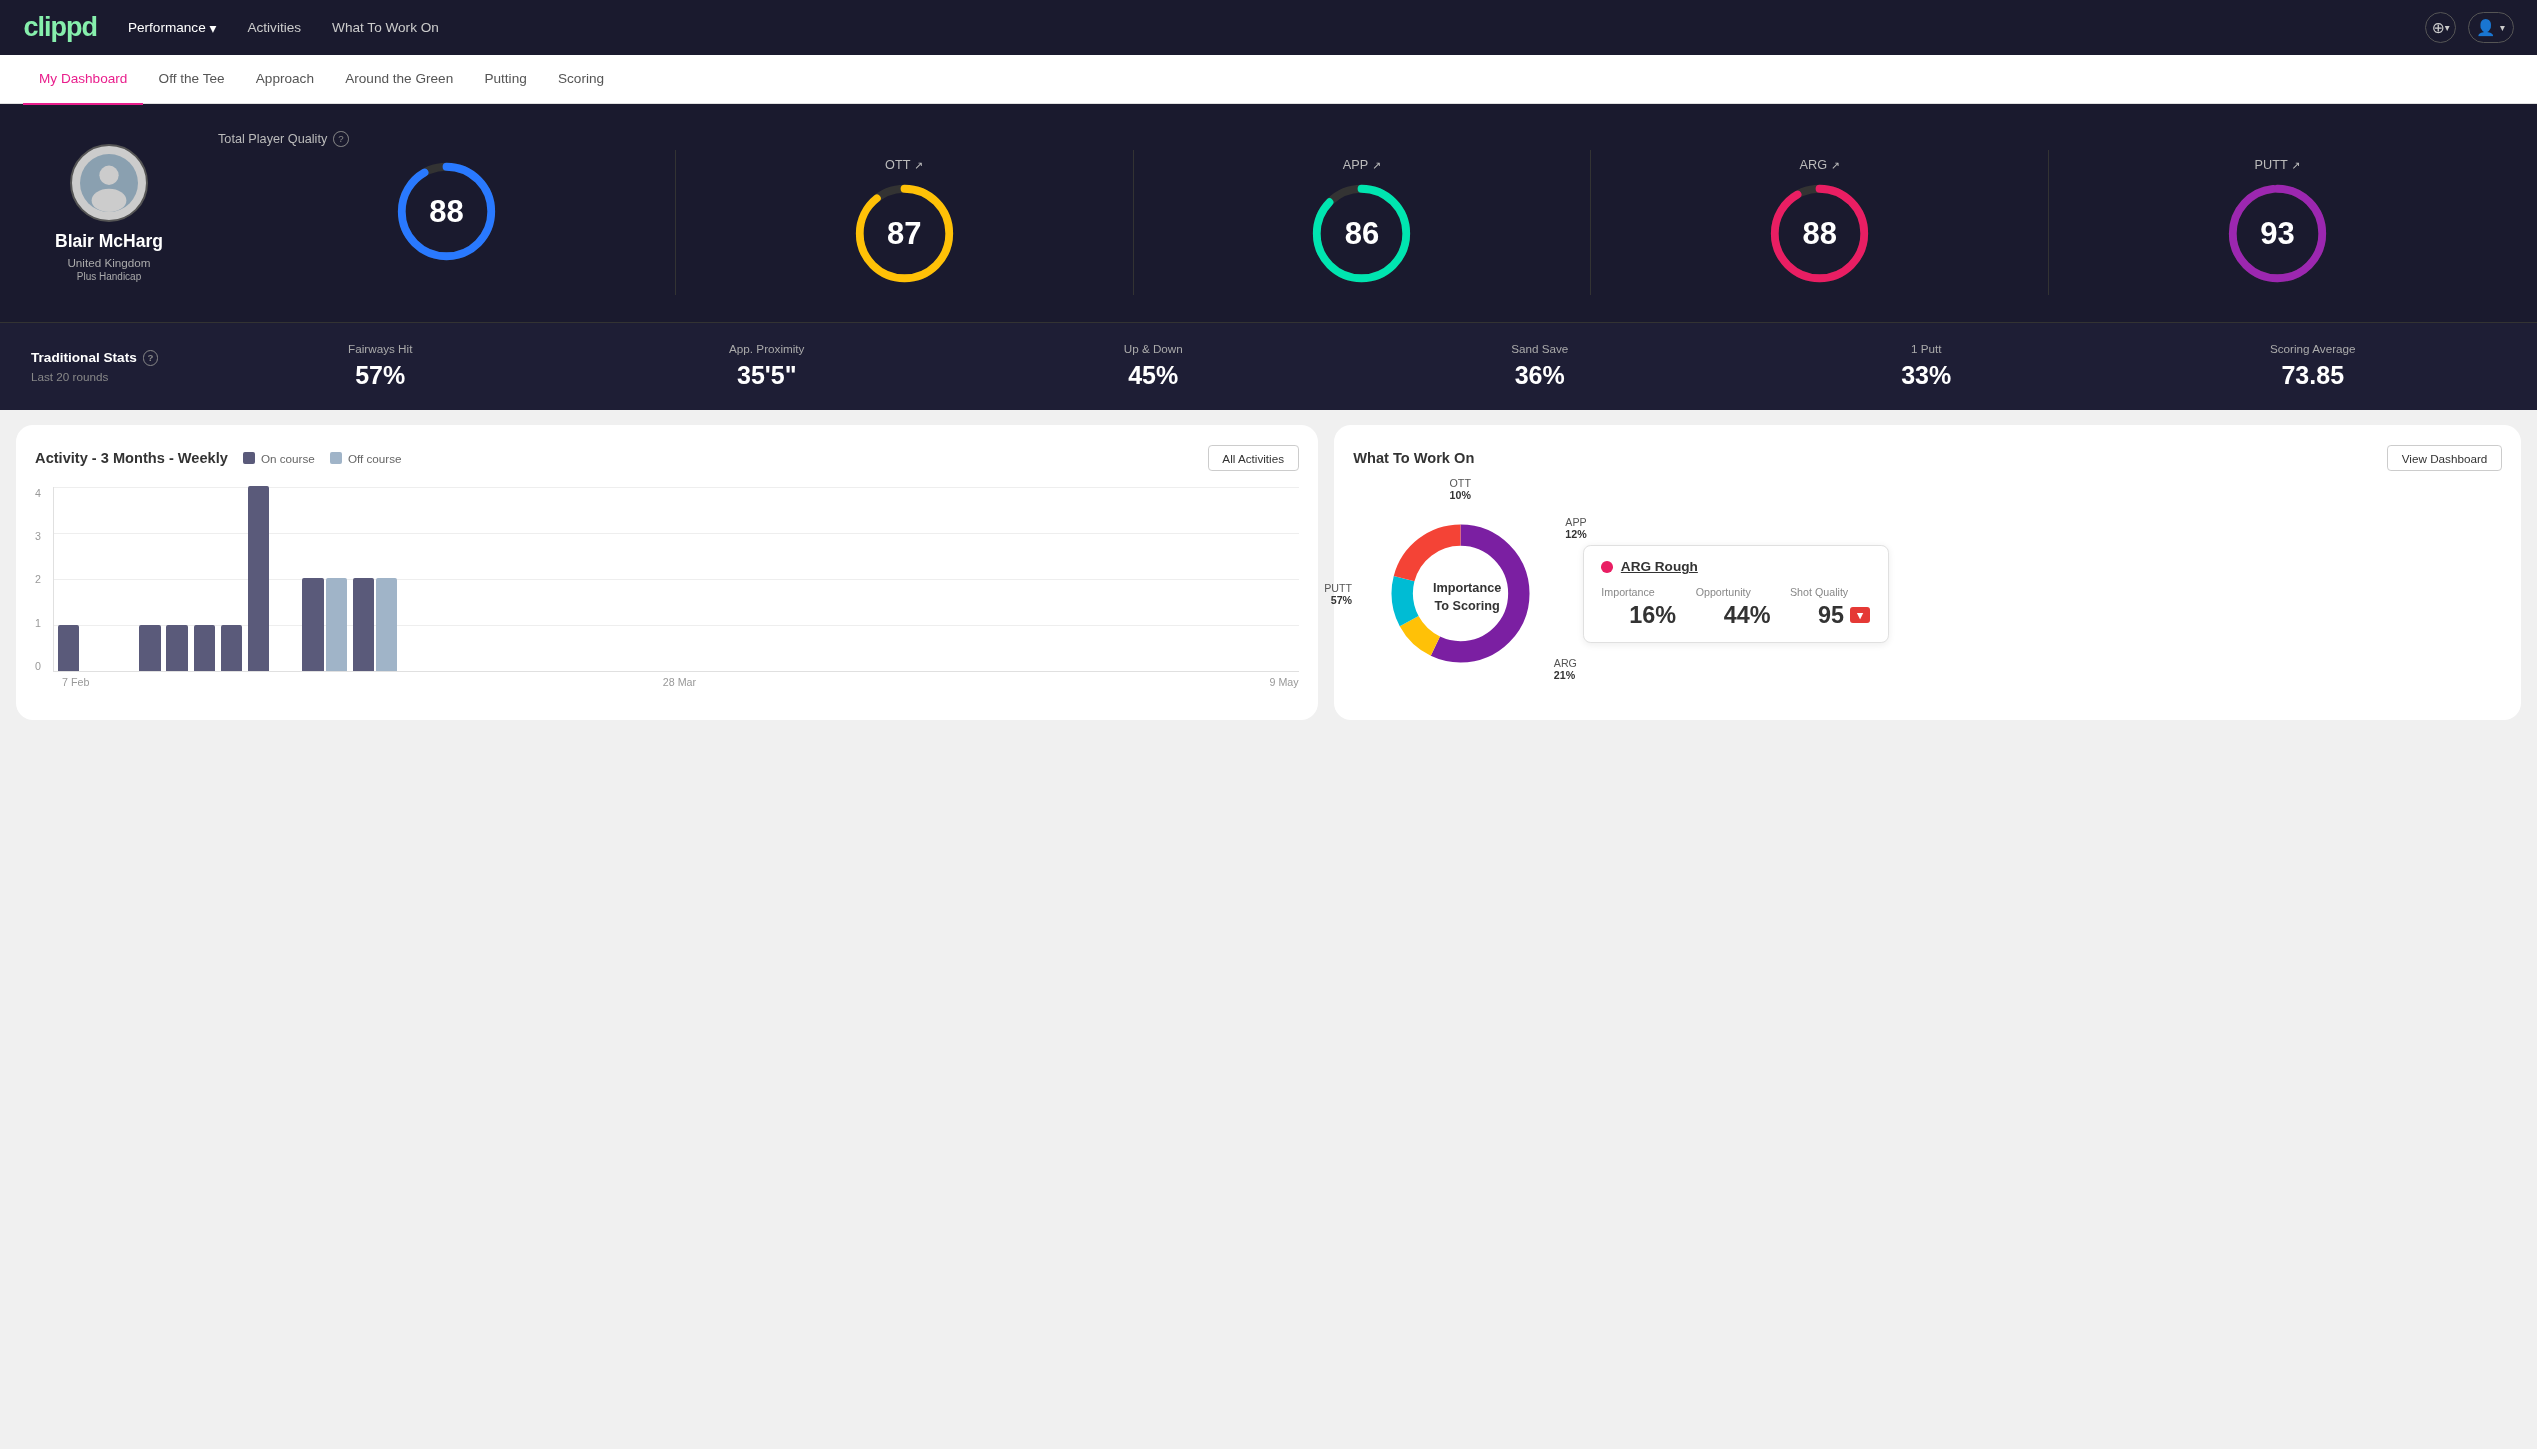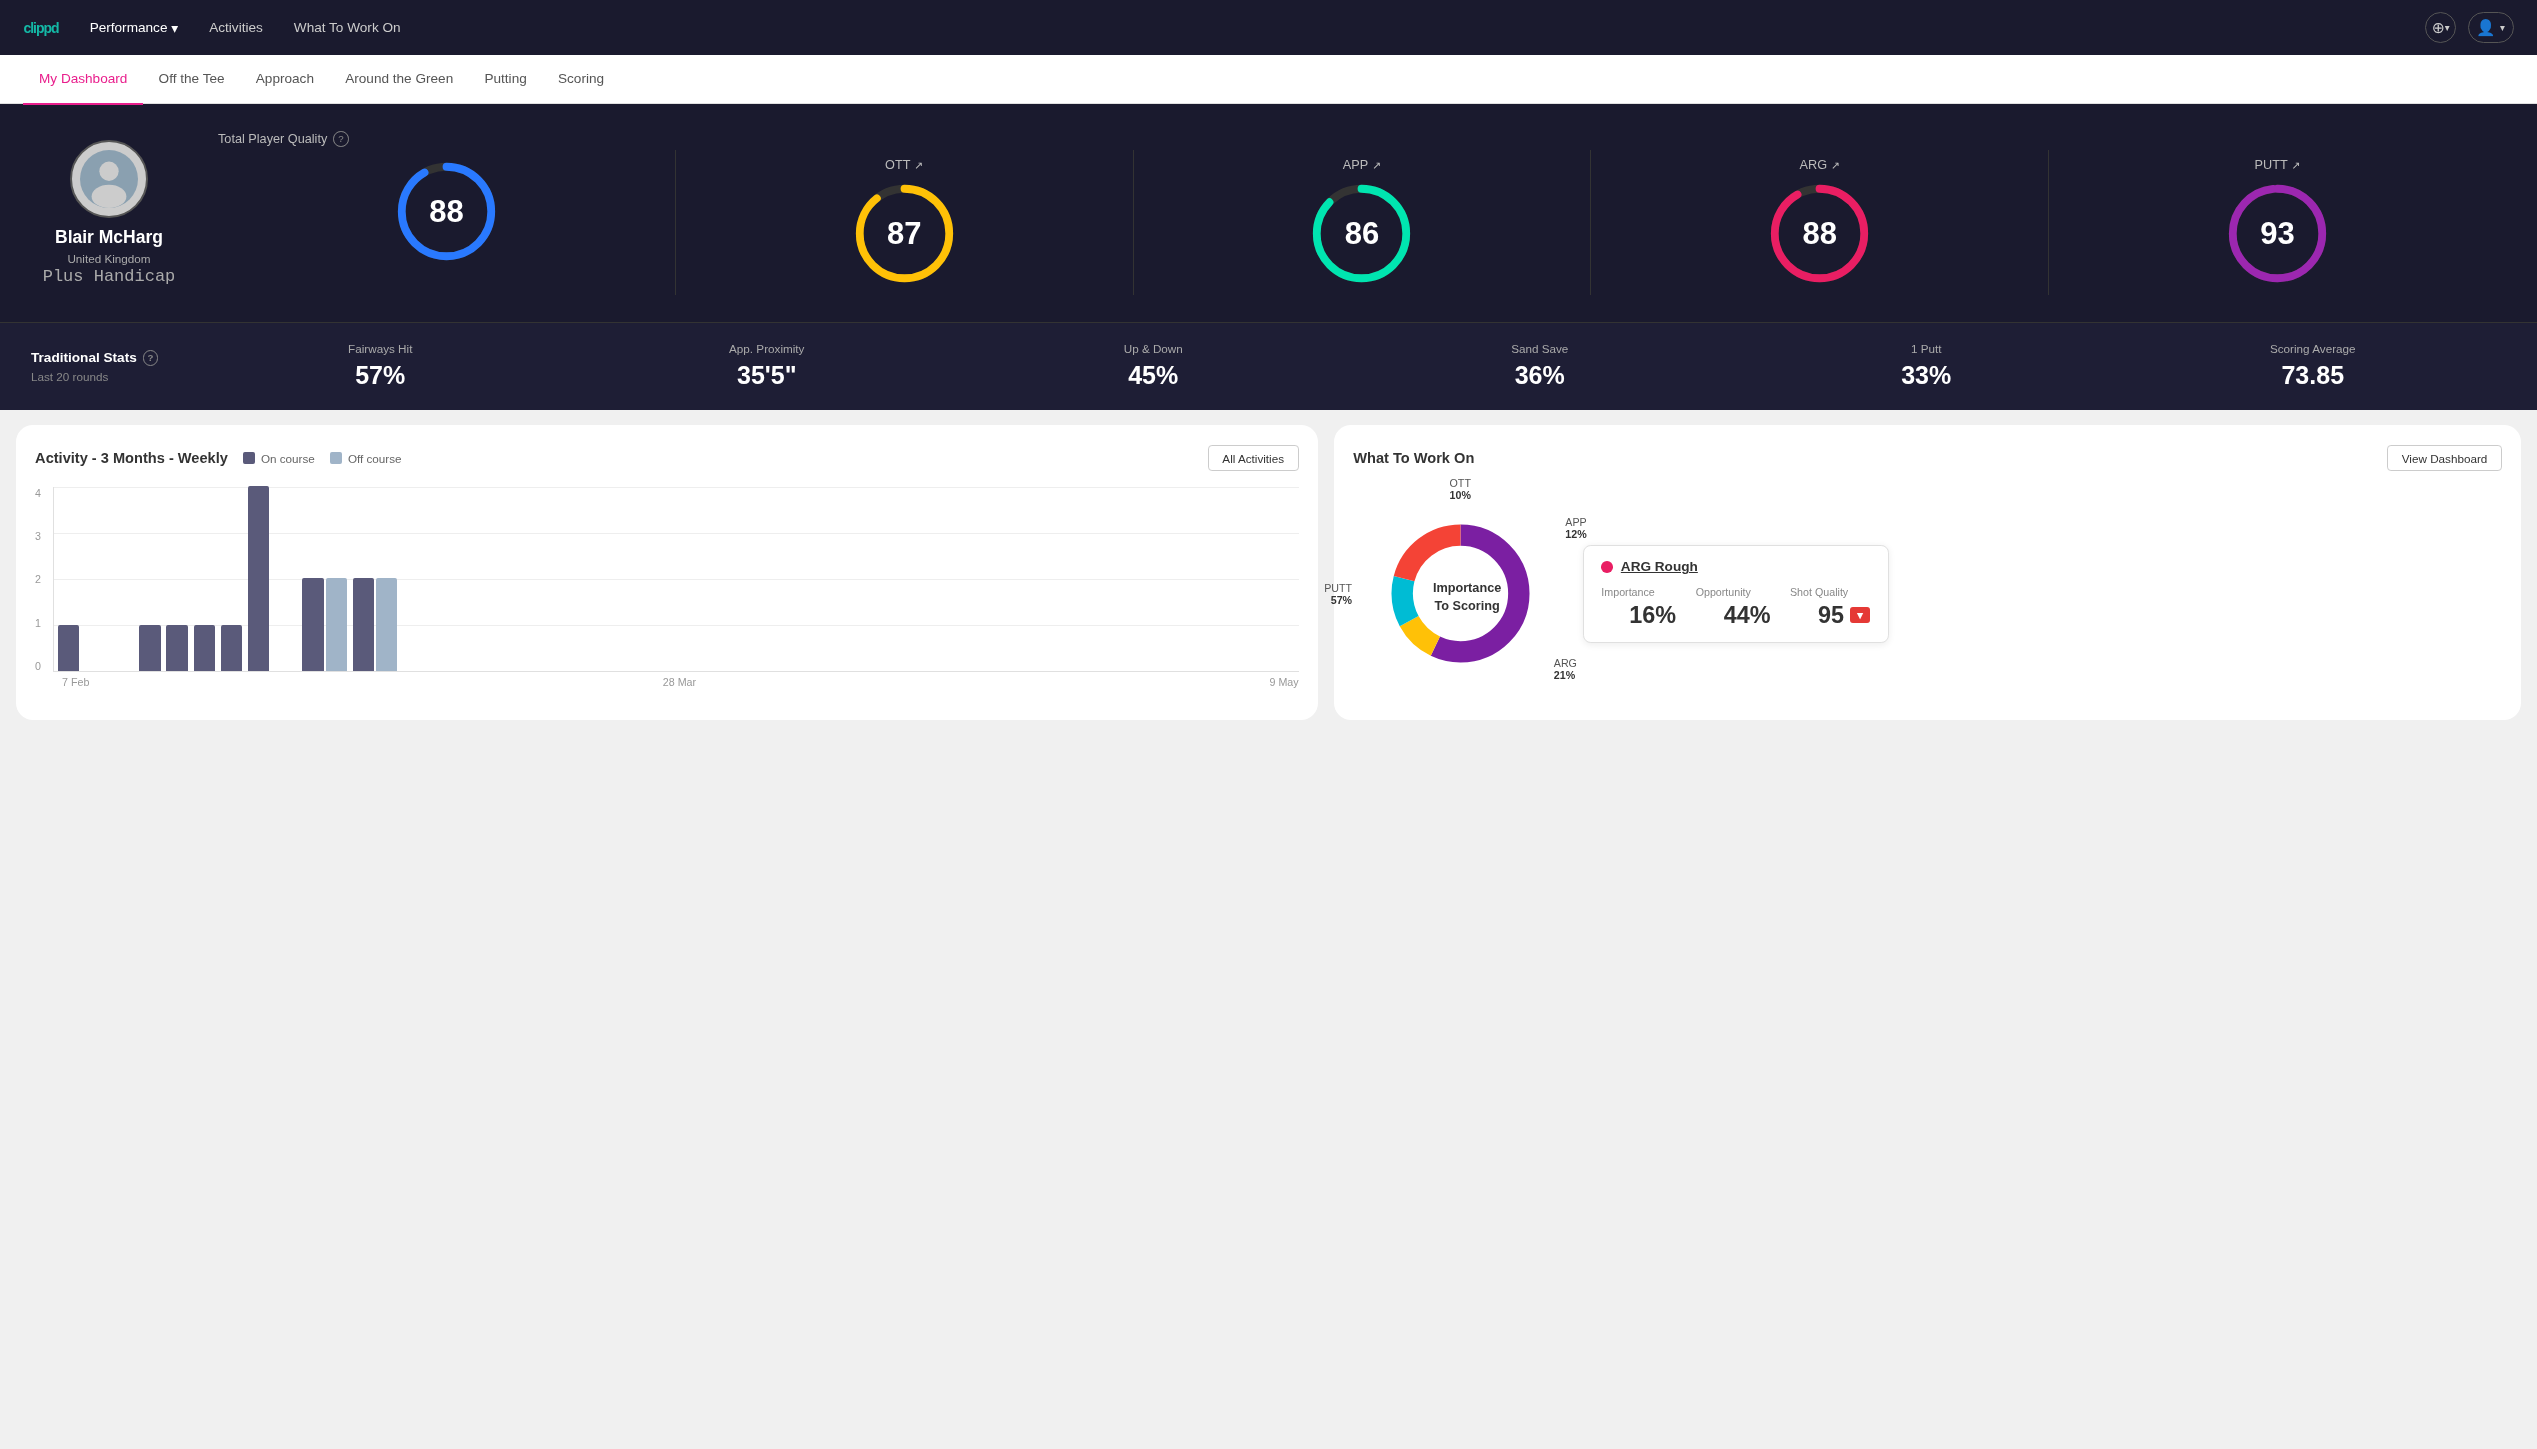--- a/index.html
+++ b/index.html
@@ -8,21 +8,21 @@
     
     .top-nav {
       background: #1a1a2e;
       display: flex;
       align-items: center;
       padding: 0 23.4px;
       height: 55px;
       justify-content: space-between;
     }
     .top-nav-left { display: flex; align-items: center; gap: 31px; }
-    .logo { color: #14b8a6; font-size: 14px; font-weight: 900; letter-spacing: -1px; }
+    .logo { color: #86efac; font-size: 27px; font-weight: 900; letter-spacing: -1px; }
     .nav-item {
       color: #ccc;
       font-size: 13.6px;
       cursor: pointer;
       display: flex;
       align-items: center;
       gap: 3.9px;
     }
     .nav-item.active { color: #fff; }
     .top-nav-right { display: flex; align-items: center; gap: 11.7px; }
@@ -73,21 +73,21 @@
       width: 78px; height: 78px;
       border-radius: 50%;
       background: #ccc;
       overflow: hidden;
       border: 2.9px solid #555;
       display: flex; align-items: center; justify-content: center;
       font-size: 31px;
     }
     .player-name { font-size: 17.5px; font-weight: 700; margin-top: 9.7px; color: #fff; }
     .player-country { font-size: 11.7px; color: #aaa; margin-top: 3.9px; }
-    .player-handicap { font-size: 17px; color: #aaa; margin-top: 1.9px; font-family: Liberation Mono, monospace; }
+    .player-handicap { font-size: 10px; color: #aaa; margin-top: 1.9px; }
 
     .stats-gauges { display: flex; flex: 1; gap: 0; }
     .gauge-section {
       flex: 1;
       display: flex;
       flex-direction: column;
       align-items: center;
       border-right: 1px solid #333;
       padding: 7.8px 15.6px;
     }

